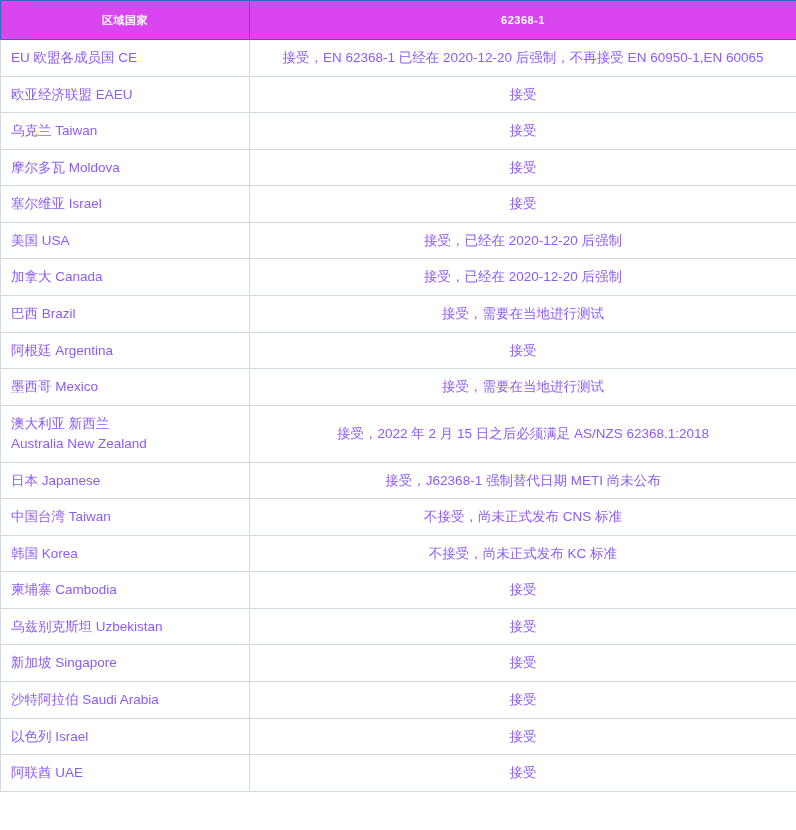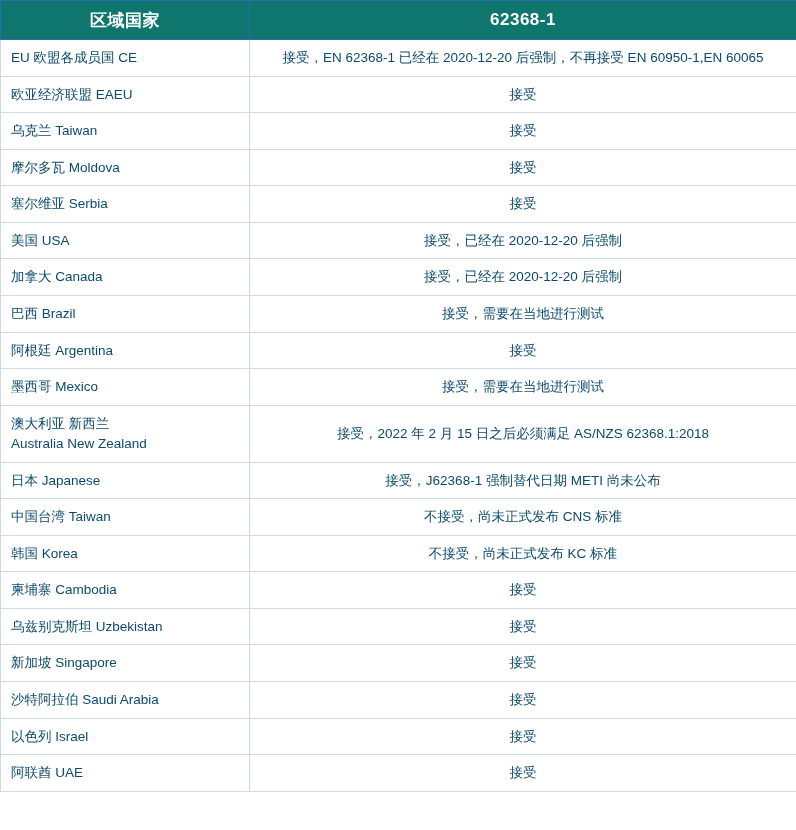--- a/index.html
+++ b/index.html
@@ -19,34 +19,34 @@
   }
   table.status-table {
     border-collapse: collapse;
     width: 796px;
     table-layout: fixed;
   }
   table.status-table col.c0 { width: 249px; }
   table.status-table col.c1 { width: 547px; }
 
   table.status-table th {
-    background: #0f766e;
+    background: #d946ef;
     color: #ffffff;
-    font-size: 17px;
+    font-size: 11px;
     font-weight: bold;
     text-align: center;
     height: 30px;
     padding: 4px 6px;
     border: 1px solid #2b6cb8;
     letter-spacing: 0.5px;
   }
   table.status-table td {
     border: 1px solid #cfd8e3;
     font-size: 13.5px;
-    color: #0c4a6e;
+    color: #8b5cf6;
     padding: 8px 10px;
     vertical-align: middle;
     line-height: 1.45;
     height: 14px;
   }
   table.status-table td.country {
     text-align: left;
     white-space: pre-line;
   }
   table.status-table td.detail {
@@ -82,21 +82,21 @@
         </tr>
         <tr>
           <td class="country">乌克兰 Taiwan</td>
           <td class="detail">接受</td>
         </tr>
         <tr>
           <td class="country">摩尔多瓦 Moldova</td>
           <td class="detail">接受</td>
         </tr>
         <tr>
-          <td class="country">塞尔维亚 Serbia</td>
+          <td class="country">塞尔维亚 Israel</td>
           <td class="detail">接受</td>
         </tr>
         <tr>
           <td class="country">美国  USA</td>
           <td class="detail">接受，已经在 2020-12-20 后强制</td>
         </tr>
         <tr>
           <td class="country">加拿大  Canada</td>
           <td class="detail">接受，已经在 2020-12-20 后强制</td>
         </tr>

